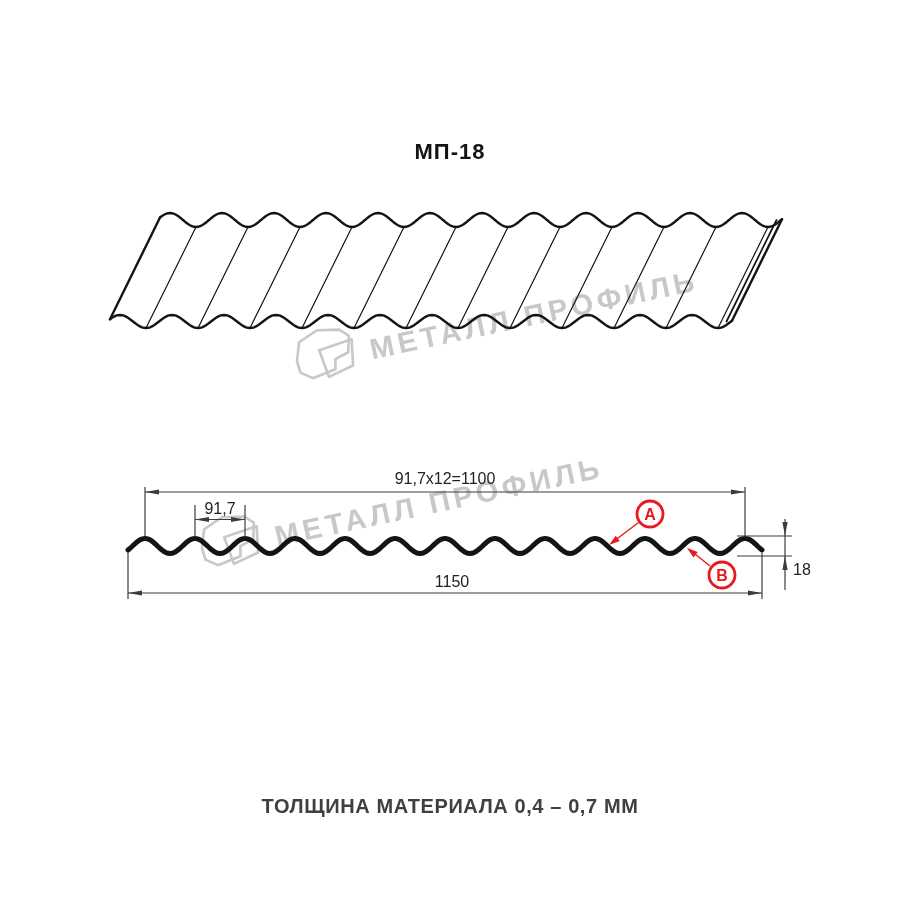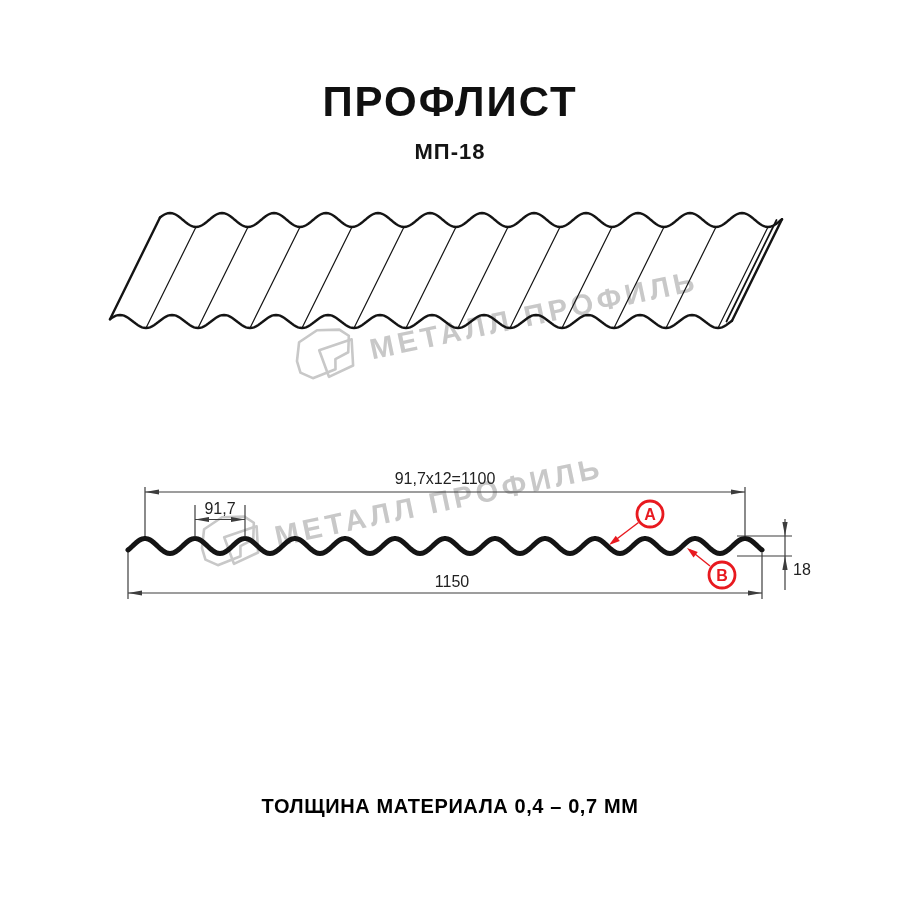--- a/index.html
+++ b/index.html
@@ -3,33 +3,32 @@
 <meta charset="utf-8">
 <style>
   html,body{margin:0;padding:0;background:#ffffff;}
   .canvas{position:relative;width:900px;height:900px;background:#ffffff;overflow:hidden;
           font-family:"Liberation Sans",sans-serif;}
   .title{position:absolute;left:0;top:78px;width:900px;text-align:center;
          font-size:42px;font-weight:700;letter-spacing:2px;color:#101010;}
   .subtitle{position:absolute;left:0;top:127px;width:900px;text-align:center;
             font-size:22px;font-weight:700;letter-spacing:1px;color:#141414;margin-top:12px;}
   .footer-note{position:absolute;left:0;top:795px;width:900px;text-align:center;
-               font-size:20px;font-weight:700;letter-spacing:0.6px;color:#000000;}
+               font-size:20px;font-weight:700;letter-spacing:0.6px;color:#404040;}
   svg{position:absolute;left:0;top:0;}
   .dim-text{font-family:"Liberation Sans",sans-serif;font-size:16px;fill:#222222;}
   .wm-text{font-family:"Liberation Sans",sans-serif;font-size:29px;font-weight:700;
            letter-spacing:4px;fill:#c8c8c8;}
   .marker-letter{font-family:"Liberation Sans",sans-serif;font-size:16px;font-weight:600;}
 </style>
 </head>
 <body>
 
 <div class="canvas">
 
-  <div class="title">ПРОФЛИСТ</div>
   <div class="subtitle">МП-18</div>
   <div class="footer-note">ТОЛЩИНА МАТЕРИАЛА 0,4 – 0,7 ММ</div>
 
   <svg width="900" height="900" viewBox="0 0 900 900">
 
     <g transform="translate(300,385) rotate(-12)">
       <g transform="translate(0,-52)" fill="none" stroke="#c8c8c8" stroke-width="2.6" stroke-linejoin="round">
         <path d="M2 28 L8 10 L28 2 L50 6 L58 14 L54 30 L40 34 L38 44 L14 48 L3 40 Z"></path>
         <path d="M26 22 L60 18 L56 44 L30 50 Z"></path>
       </g>

